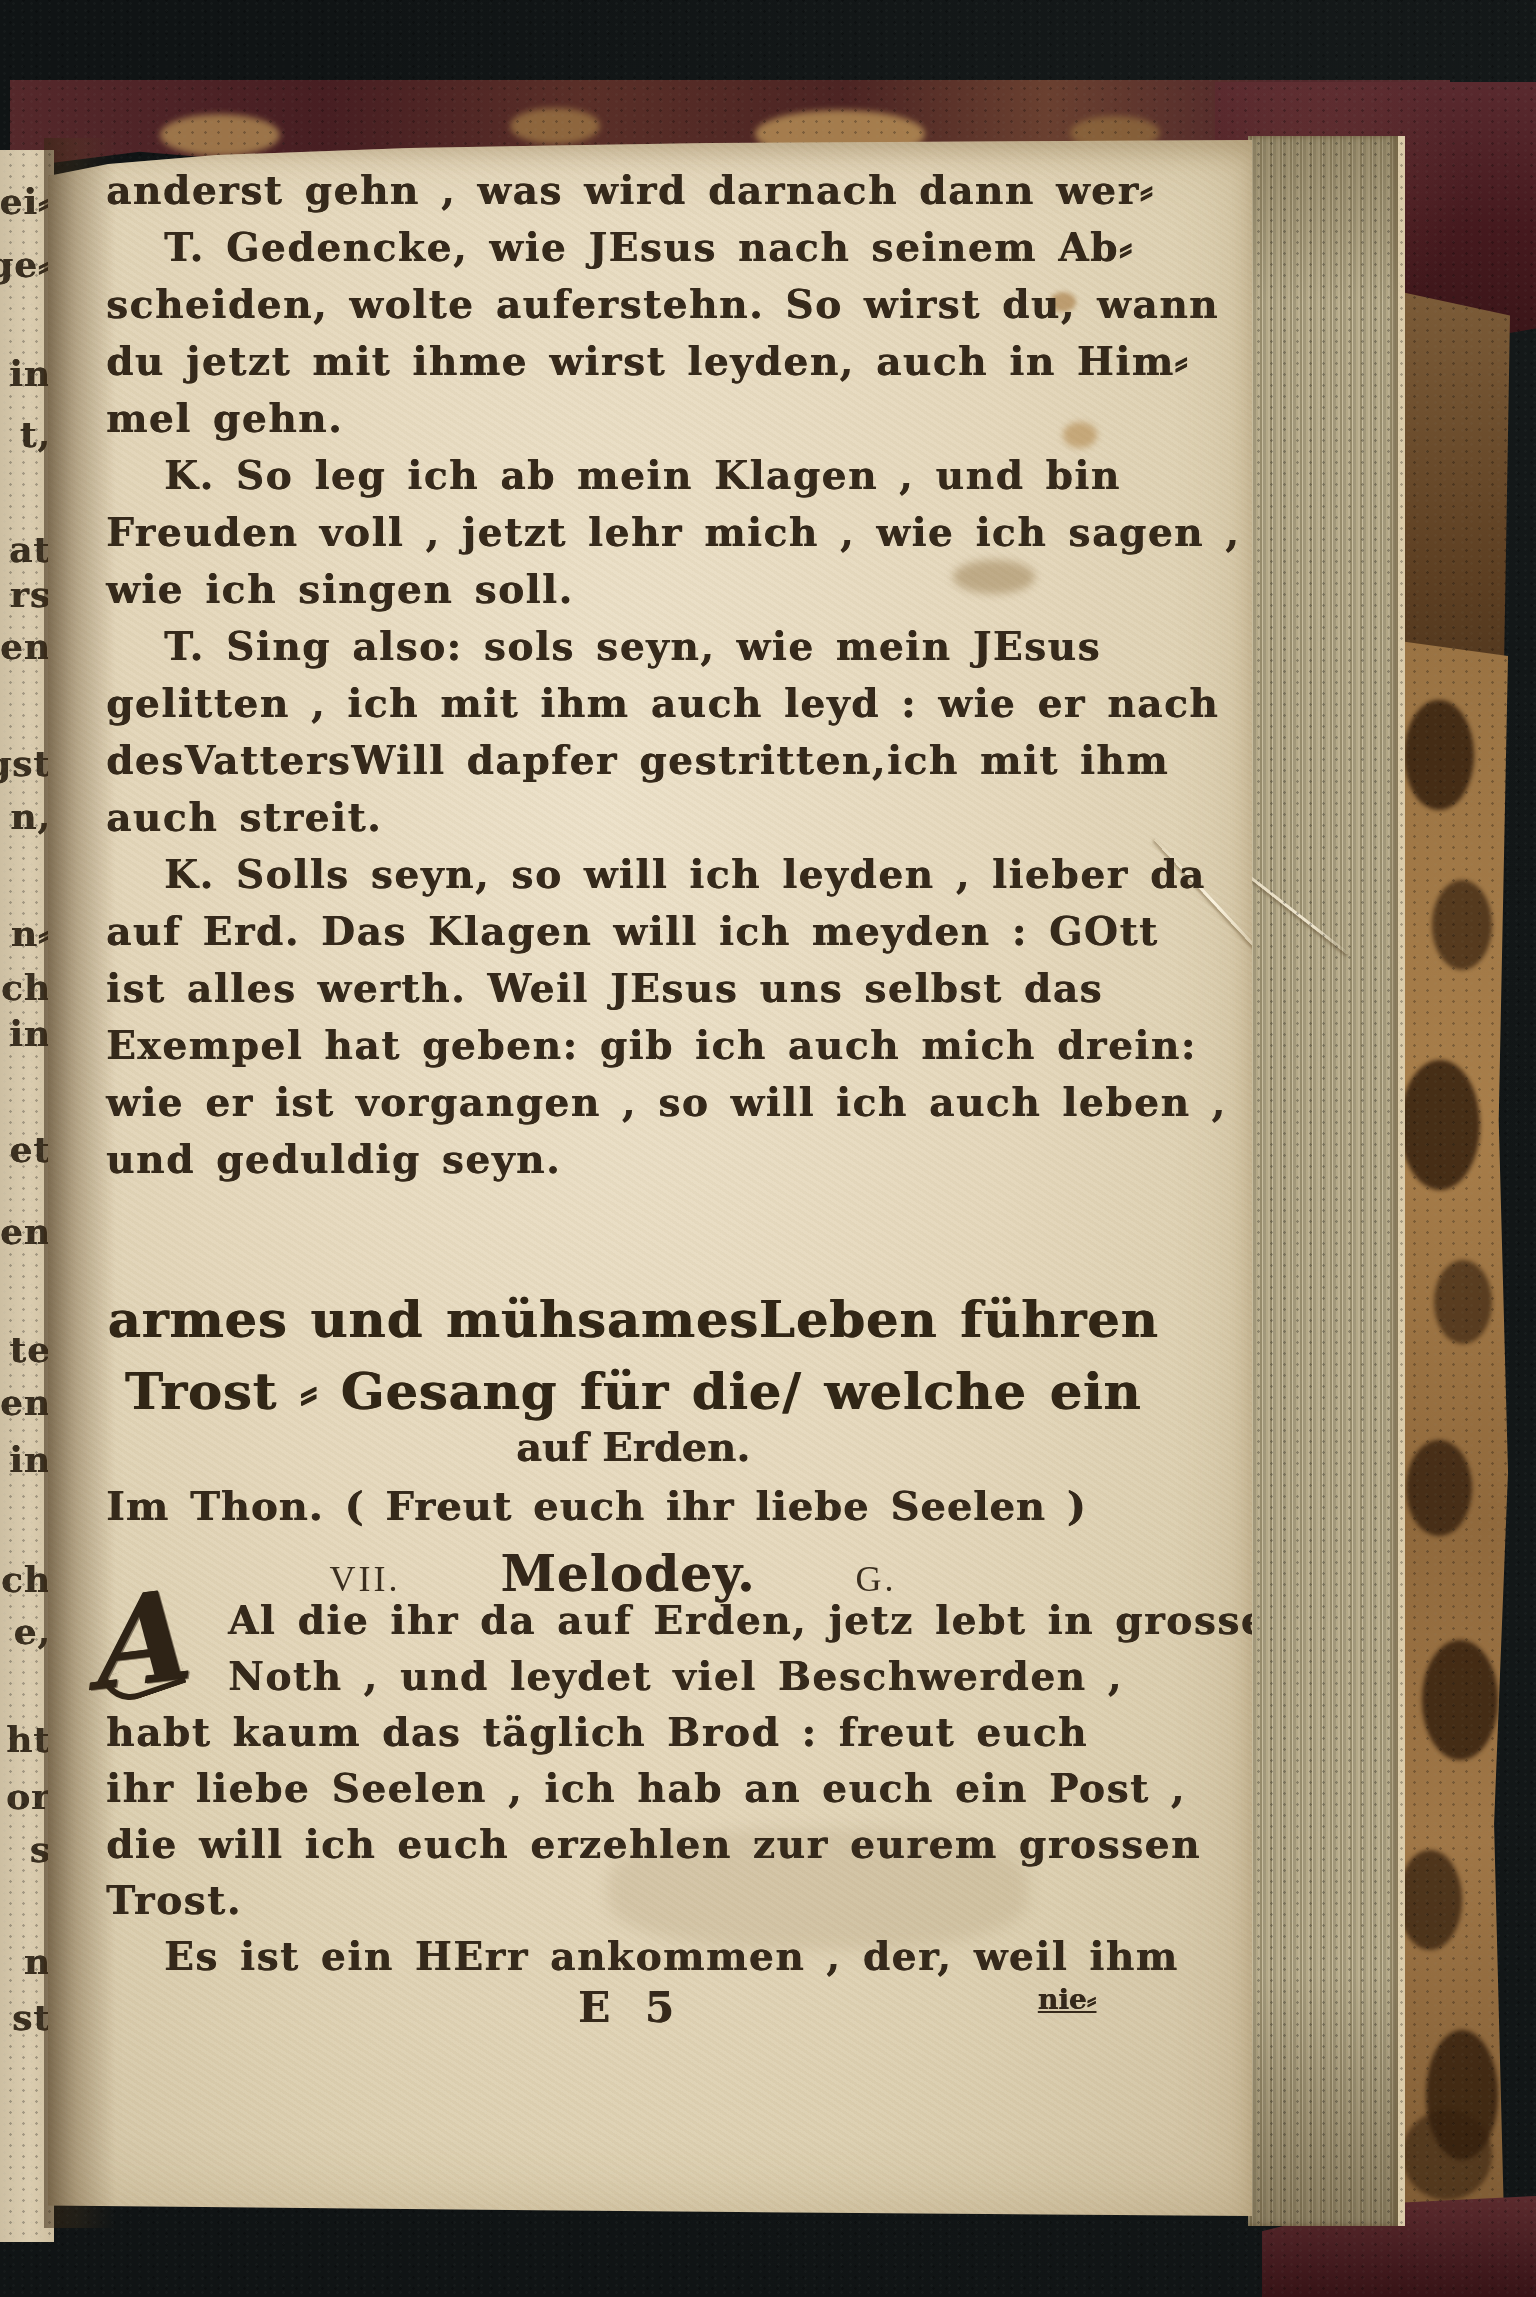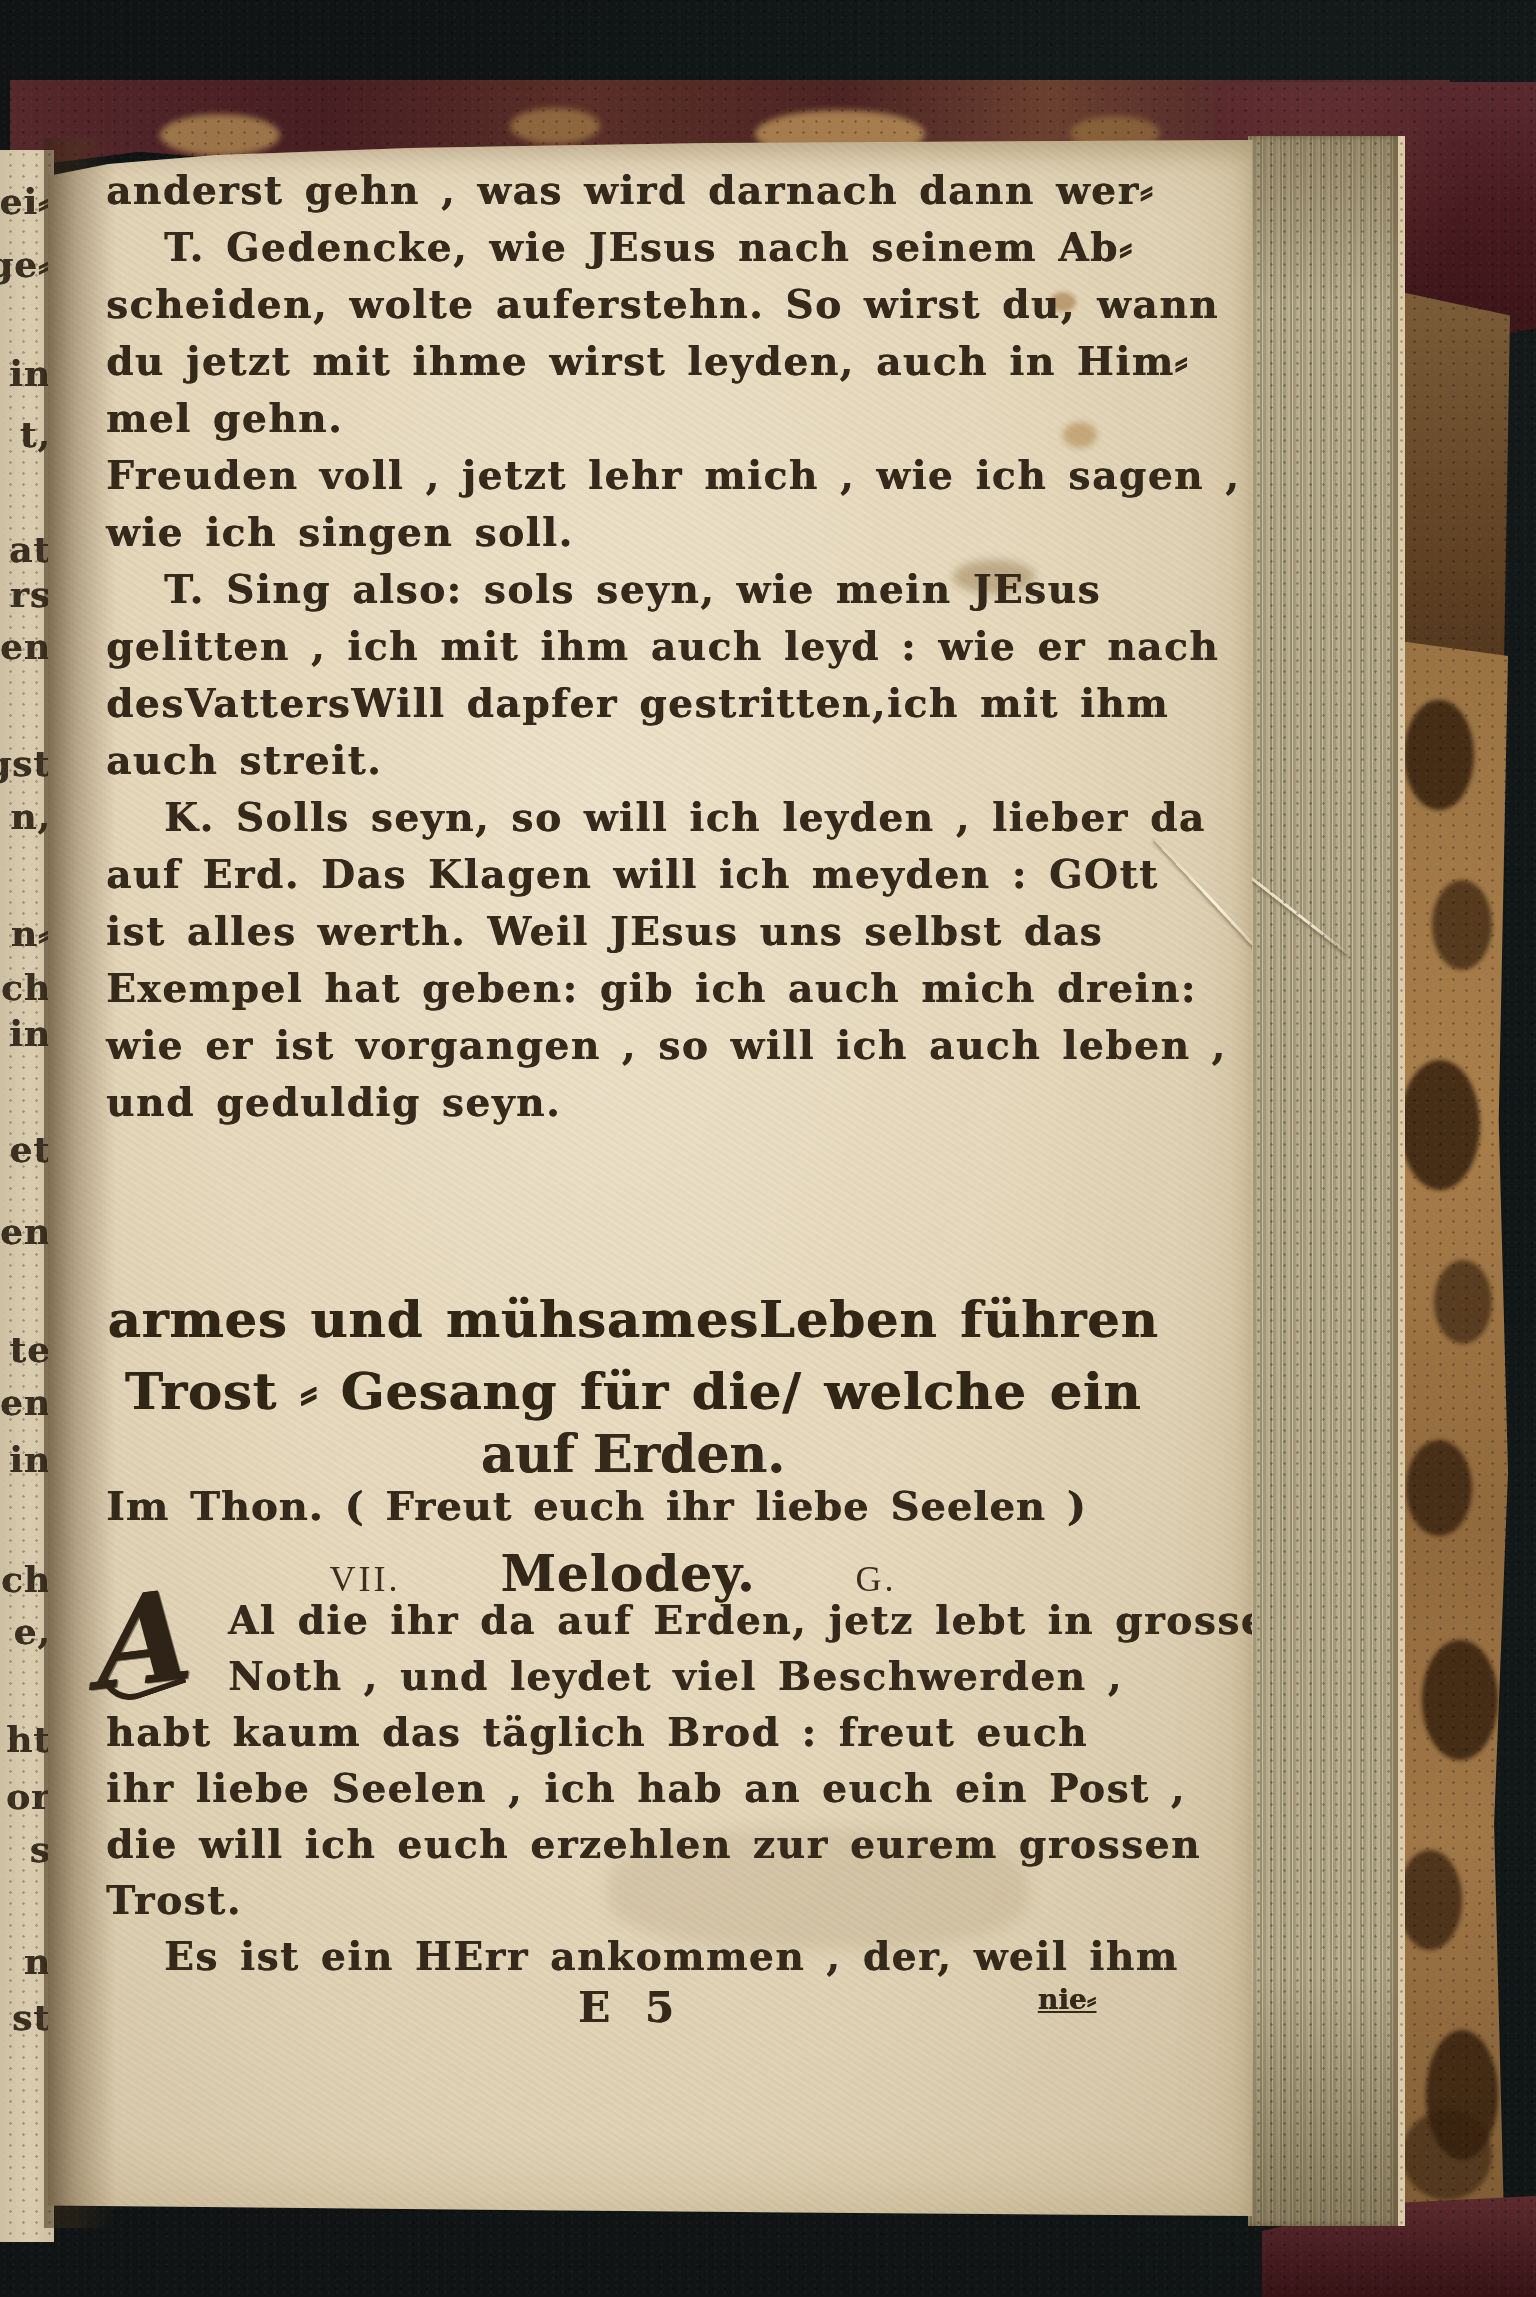--- a/index.html
+++ b/index.html
@@ -68,21 +68,21 @@
   .para{margin:0;}
   .line{height:57px;line-height:57px;font-size:39px;font-weight:700;
     letter-spacing:1.6px;word-spacing:6px;color:#35291b;white-space:nowrap;
     text-shadow:.5px 0 currentColor;}
   .line.indent{padding-left:58px;}
 
   .heading{position:absolute;left:20px;top:1143px;width:1130px;text-align:center;}
   .heading .line{height:72px;line-height:72px;font-size:51px;letter-spacing:1px;word-spacing:4px;
     color:#312616;text-shadow:.8px 0 currentColor;}
   .subtitle{position:absolute;left:20px;top:1283px;width:1130px;text-align:center;
-    font-size:52px;font-weight:700;color:#35291b;text-shadow:.5px 0 currentColor;}
+    font-size:40px;font-weight:700;color:#35291b;text-shadow:.5px 0 currentColor;}
   .tune{position:absolute;left:20px;top:1342px;width:1130px;text-align:left;padding-left:38px;
     font-size:40px;font-weight:700;letter-spacing:1px;word-spacing:6px;color:#35291b;
     text-shadow:.6px 0 currentColor;white-space:nowrap;}
   .melody{position:absolute;left:0;top:1404px;width:1130px;display:flex;justify-content:center;
     gap:100px;align-items:baseline;}
   .melody .roman{font-family:"Liberation Serif",serif;font-weight:400;font-size:36px;
     letter-spacing:3px;color:#3a2e1f;}
   .melody .black{font-weight:700;font-size:50px;letter-spacing:1px;color:#33271a;
     text-shadow:.5px 0 currentColor;}
 
@@ -173,20 +173,21 @@
         <div class="para">
           <div class="line">anderst gehn , was wird darnach dann wer⸗</div>
         </div>
         <div class="para">
           <div class="line indent">T. Gedencke, wie JEsus nach seinem Ab⸗</div>
           <div class="line">scheiden, wolte auferstehn. So wirst du, wann</div>
           <div class="line">du jetzt mit ihme wirst leyden, auch in Him⸗</div>
           <div class="line">mel gehn.</div>
         </div>
         <div class="para">
+          <div class="line indent">K. So leg ich ab mein Klagen , und bin</div>
           <div class="line">Freuden voll , jetzt lehr mich , wie ich sagen ,</div>
           <div class="line">wie ich singen soll.</div>
         </div>
         <div class="para">
           <div class="line indent">T. Sing also: sols seyn, wie mein JEsus</div>
           <div class="line">gelitten , ich mit ihm auch leyd : wie er nach</div>
           <div class="line">desVattersWill dapfer gestritten,ich mit ihm</div>
           <div class="line">auch streit.</div>
         </div>
         <div class="para">

